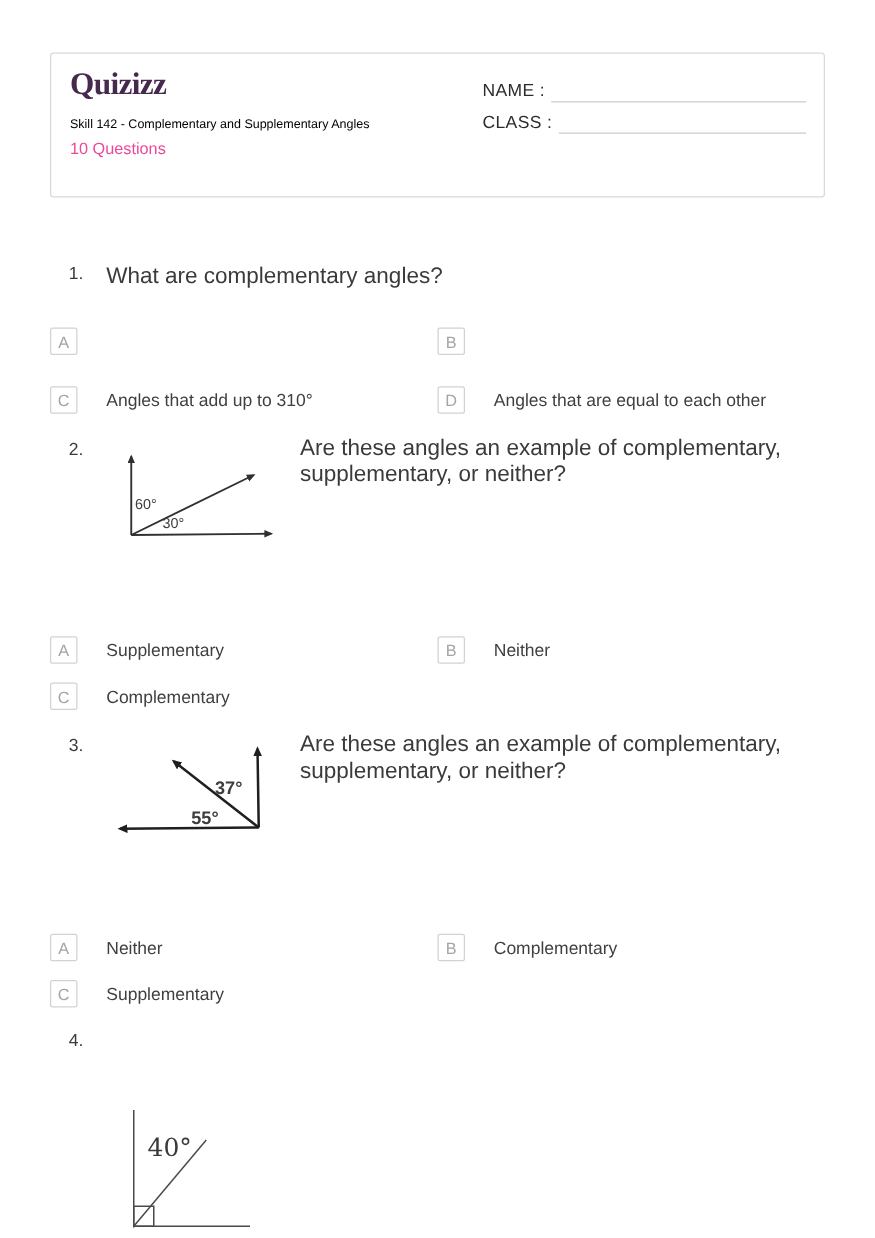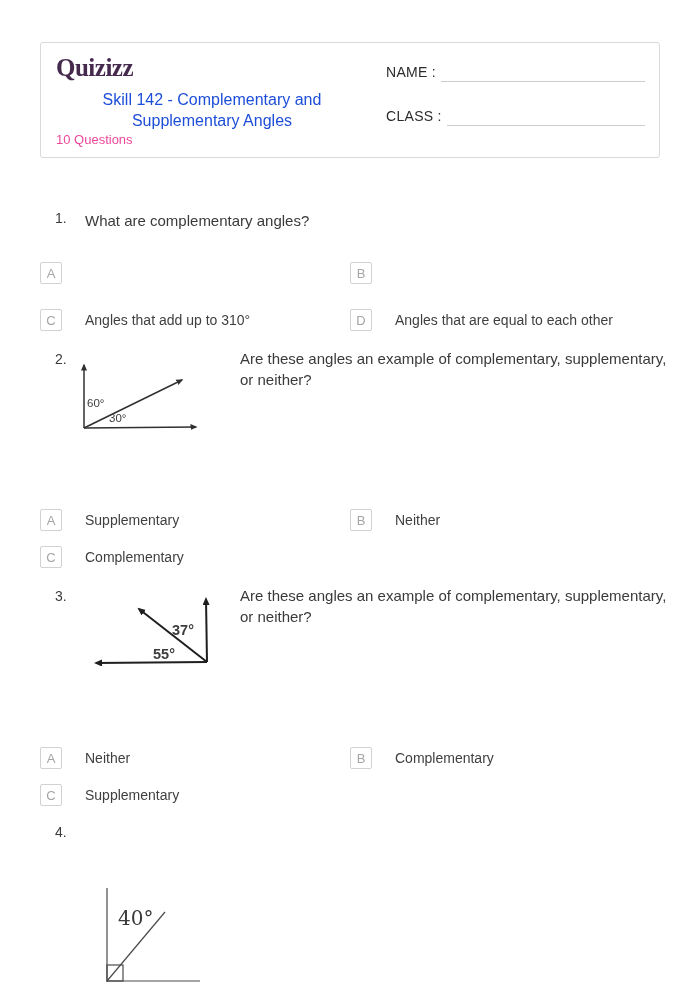--- a/index.html
+++ b/index.html
@@ -30,55 +30,54 @@
   .hdr-left { width: 330px; padding-right: 14px; }
   .logo {
     font-size: 25px;
     font-weight: 700;
     letter-spacing: -0.5px;
     color: #462a4e;
     margin-bottom: 7px;
     font-family: Liberation Serif, serif;
   }
   .wtitle {
-    font-size: 16px;
+    font-size: 10px;
     line-height: 21px;
-    color: #1d4ed8;
+    color: #000000;
     width: 312px;
-    text-align: center;
   }
   .wsub {
     font-size: 13px;
     color: #ec4899;
     line-height: 18px;
   }
   .hdr-fields { flex: 1; padding-top: 4px; }
   .field-row {
     display: flex;
     align-items: flex-end;
     height: 24px;
-    margin-bottom: 20px;
+    margin-bottom: 1px;
   }
   .field-label {
     font-size: 14px;
     color: #2b2b2b;
     letter-spacing: 0.3px;
     padding-bottom: 2px;
     white-space: pre;
   }
   .field-line {
     flex: 1;
     margin-left: 5px;
     border-bottom: 1px solid #cccccc;
     height: 20px;
   }
 
   
   .qnum { font-size: 14px; color: #3a3a3a; }
-  .qtext { font-size: 15px; line-height: 21px; color: #3a3a3a; }
+  .qtext { font-size: 18px; line-height: 21px; color: #3a3a3a; }
 
   .opt {
     display: flex;
     align-items: center;
   }
   .opt-letter {
     flex: 0 0 auto;
     width: 22px; height: 22px;
     border: 1px solid #d2d2d2;
     border-radius: 2px;
@@ -133,21 +132,21 @@
   <div class="abs opt" style="left:40px; top:304px; width:300px; height:32px;">
     <span class="opt-letter">C</span>
     <span class="opt-text">Angles that add up to 310°</span>
   </div>
   <div class="abs opt" style="left:350px; top:304px; width:312px; height:32px;">
     <span class="opt-letter">D</span>
     <span class="opt-text">Angles that are equal to each other</span>
   </div>
 
   <div class="abs qnum" style="left:55px; top:351px;">2.</div>
-  <div class="abs" style="left:72px; top:355px;">
+  <div class="abs" style="left:93px; top:355px;">
     <svg width="135" height="80" viewBox="0 0 135 80">
       <defs>
         <marker id="arrow2" markerWidth="8" markerHeight="8" refX="5.5" refY="3" orient="auto" markerUnits="userSpaceOnUse">
           <path d="M0,0 L7,3 L0,6 z" fill="#303030"></path>
         </marker>
       </defs>
       <line x1="12" y1="73" x2="12" y2="10" stroke="#303030" stroke-width="1.5" marker-end="url(#arrow2)"></line>
       <line x1="12" y1="73" x2="124" y2="72" stroke="#303030" stroke-width="1.5" marker-end="url(#arrow2)"></line>
       <line x1="12" y1="73" x2="110" y2="25" stroke="#303030" stroke-width="1.5" marker-end="url(#arrow2)"></line>
       <text x="15" y="52" font-size="11.5">60°</text>

